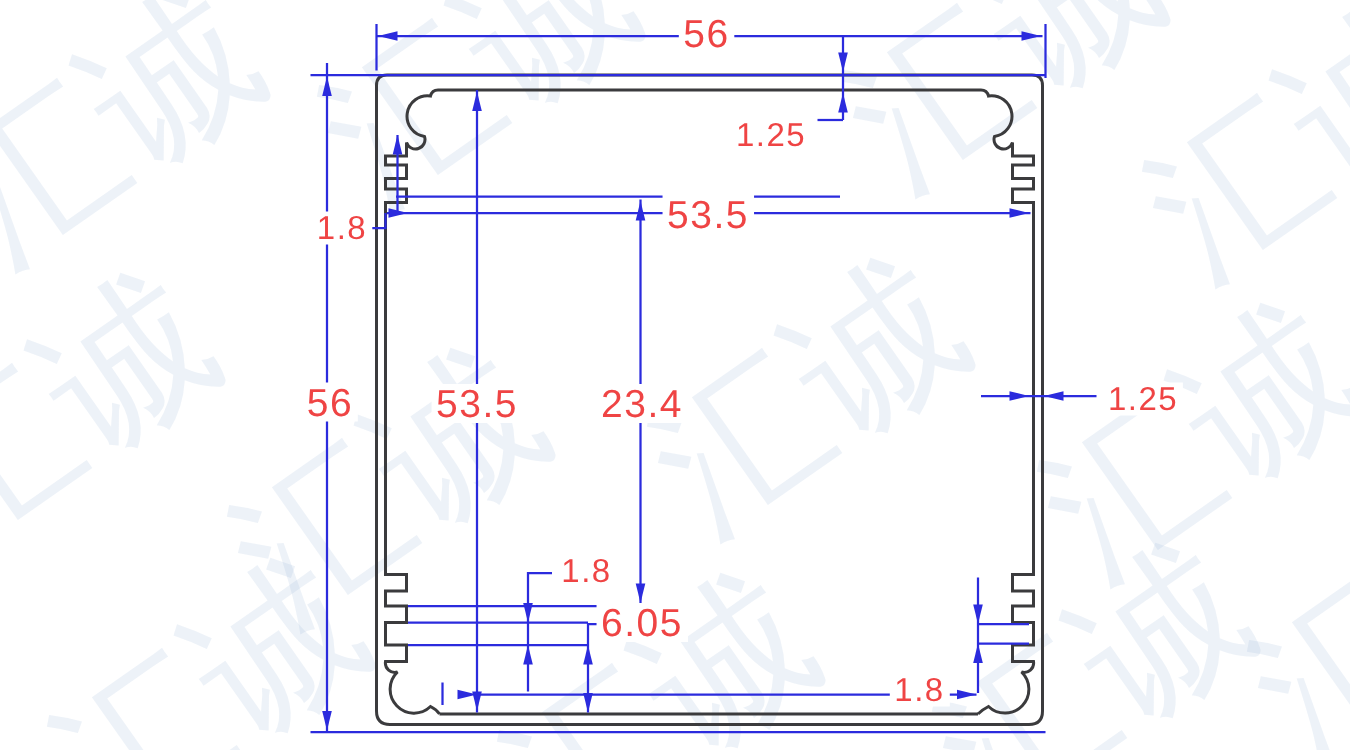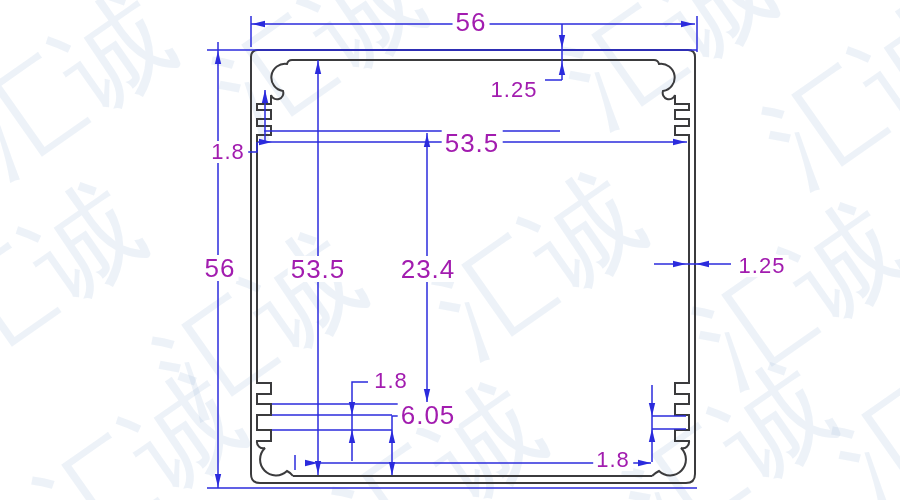--- a/index.html
+++ b/index.html
@@ -16,21 +16,21 @@
     font-size:110px;
     transform:rotate(-35deg);
     white-space:nowrap;
     user-select:none;
     pointer-events:none;
   }
   svg{position:absolute;left:0;top:0;}
   .dim-label{
     position:absolute;
     transform:translate(-50%,-50%);
-    color:#a21caf;
+    color:#ef4444;
     background:#ffffff;
     padding:0 3px;
     font-size:26px;
     letter-spacing:1px;
     line-height:1;
     white-space:nowrap;
   }
   .dim-label.small{font-size:22px;}
 </style>
 </head>

